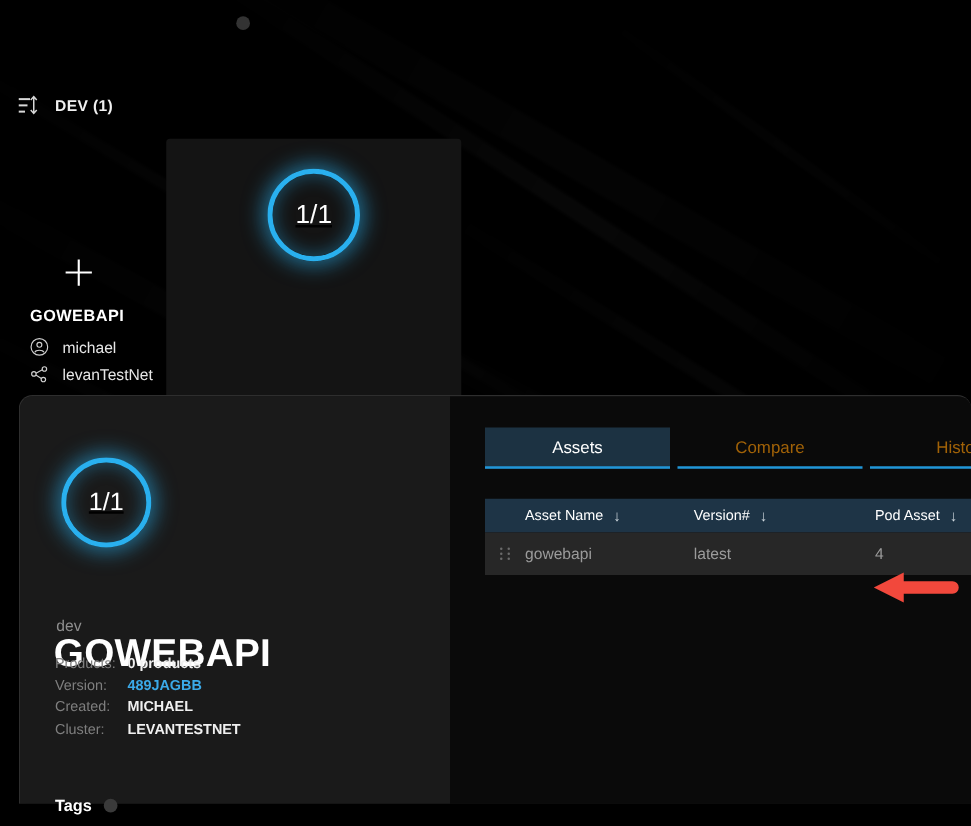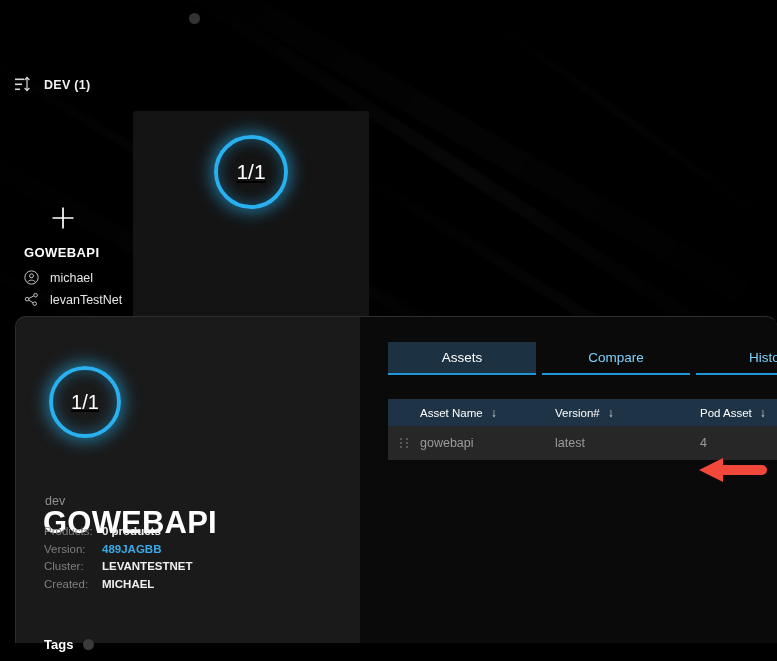--- a/index.html
+++ b/index.html
@@ -123,21 +123,21 @@
 
   .tags-row { position:absolute; left:44px; top:637px; display:flex; align-items:center; gap:10px; }
   .tags-label { font-size:13px; font-weight:bold; color:#fff; }
   .tags-dot { width:11px; height:11px; border-radius:50%; background:#3a3a3a; }
 
   
   .tabs { position:absolute; left:28px; top:25px; display:flex; }
   .tab {
     width:148px; height:33px; display:flex; align-items:center; justify-content:center;
     font-size:13.5px; border-bottom:2px solid #2196d8; background:transparent;
-    color:#7dd3fc; margin-right:3px;
+    color:#a16207; margin-right:3px;
   }
   .tab.active { background:#1c3242; color:#fff; }
   .tab-sep { width:3px; }
 
   
   .tbl { position:absolute; left:28px; top:82px; right:0; }
   .tbl-head {
     display:flex; align-items:center; height:27px;
     background:#1e3446;
   }
@@ -293,26 +293,26 @@
   <div class="kv-list">
     <div class="kv-row">
       <div class="kv-key">Products:</div>
       <div class="kv-val">0 products</div>
     </div>
     <div class="kv-row">
       <div class="kv-key">Version:</div>
       <div class="kv-val link">489JAGBB</div>
     </div>
     <div class="kv-row">
+      <div class="kv-key">Created:</div>
+      <div class="kv-val">MICHAEL</div>
+    </div>
+    <div class="kv-row">
       <div class="kv-key">Cluster:</div>
       <div class="kv-val">LEVANTESTNET</div>
-    </div>
-    <div class="kv-row">
-      <div class="kv-key">Created:</div>
-      <div class="kv-val">MICHAEL</div>
     </div>
   </div>
 
   <div class="tags-row">
     <span class="tags-label">Tags</span>
     <span class="tags-dot"></span>
   </div>
 
   <div class="annot-arrow">
     <svg width="72" height="30" viewBox="0 0 72 30">

